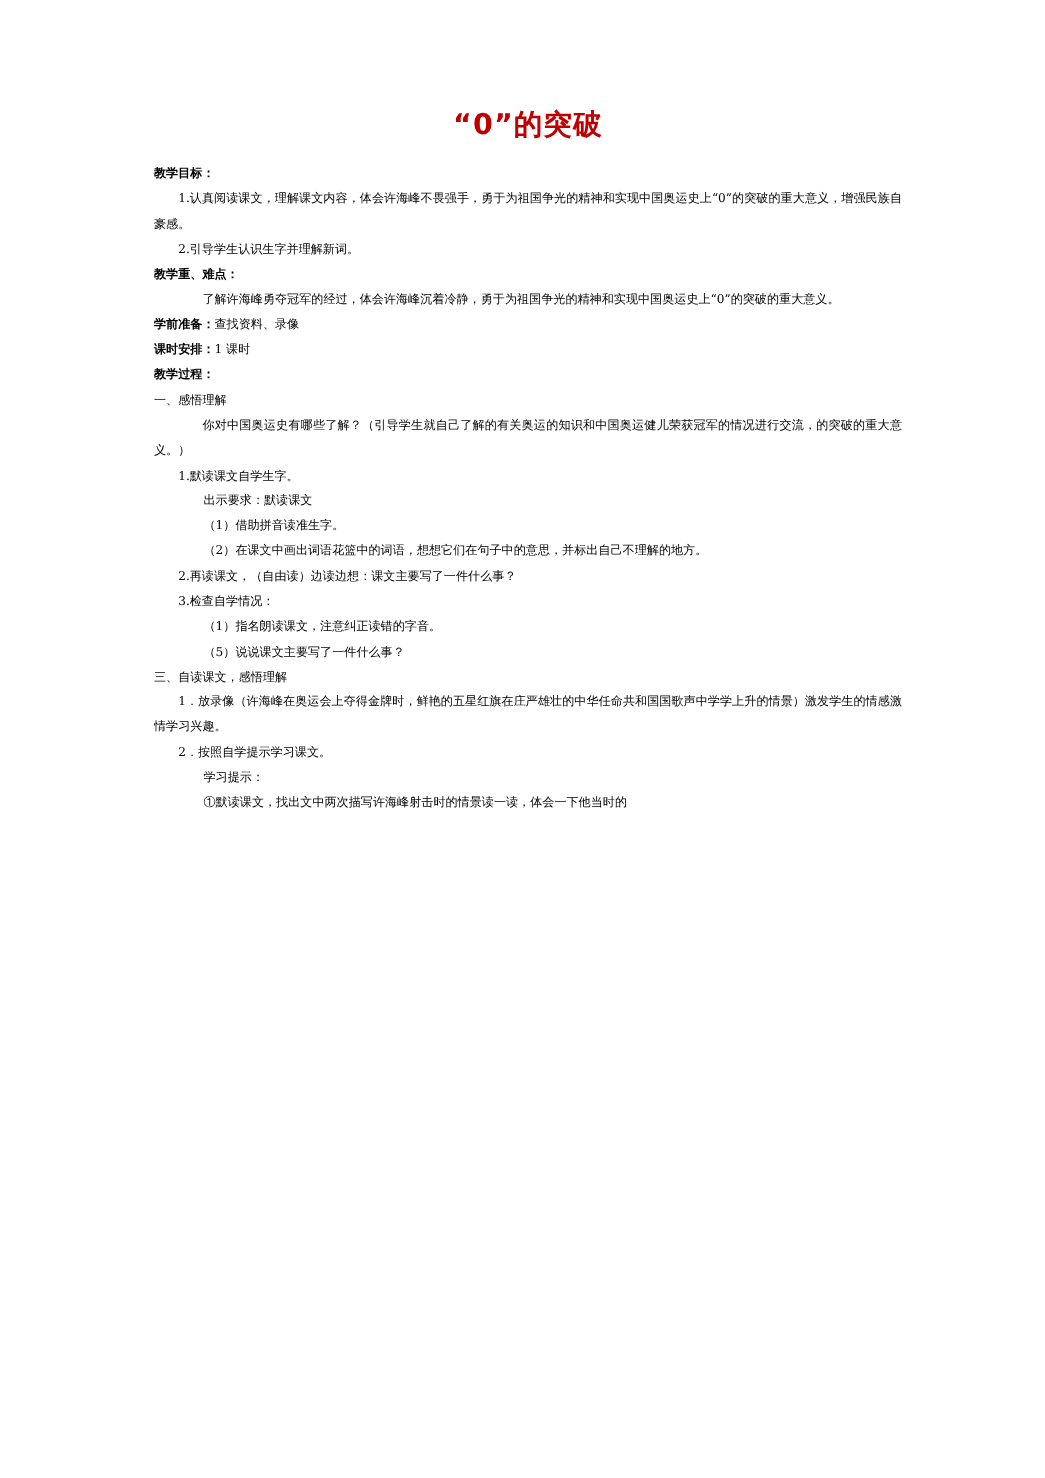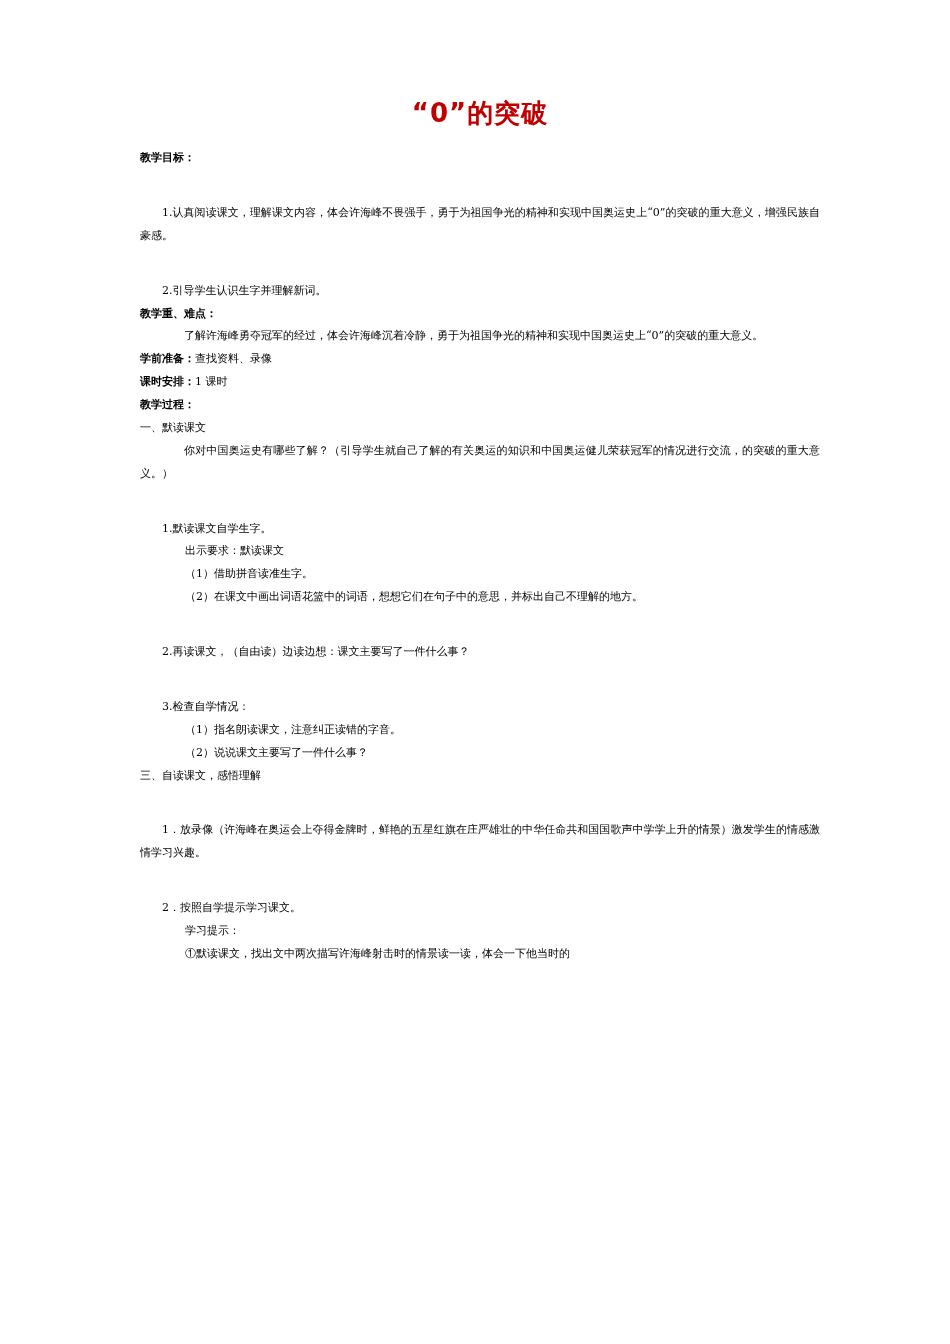--- a/index.html
+++ b/index.html
@@ -35,21 +35,21 @@
     line-height: 2.08;
     text-align: justify;
   }
   .bold-head {
     font-weight: bold;
   }
   .p {
     margin: 0;
     text-indent: 0;
   }
-  .ind1 { text-indent: 2em; margin-top: 32px; }
+  .ind1 { text-indent: 2em; }
   .ind15 { text-indent: 3em; margin-left: 12px; }
   .ind2 { text-indent: 4em; }
   .inline-bold { font-weight: bold; }
 </style>
 </head>
 <body>
 
 <div class="page">
 
   <h1 class="doc-title" style="color: rgb(192, 0, 0);">“0”的突破</h1>
@@ -65,40 +65,40 @@
     <p class="p bold-head">教学重、难点：</p>
 
     <p class="p ind2">了解许海峰勇夺冠军的经过，体会许海峰沉着冷静，勇于为祖国争光的精神和实现中国奥运史上“0”的突破的重大意义。</p>
 
     <p class="p"><span class="inline-bold">学前准备：</span><span>查找资料、录像</span></p>
 
     <p class="p"><span class="inline-bold">课时安排：</span><span>1 课时</span></p>
 
     <p class="p bold-head">教学过程：</p>
 
-    <p class="p">一、默读课文</p>
+    <p class="p">一、感悟理解</p>
 
     <p class="p ind2">你对中国奥运史有哪些了解？（引导学生就自己了解的有关奥运的知识和中国奥运健儿荣获冠军的情况进行交流，的突破的重大意义。）</p>
 
 
     <p class="p ind1">1.默读课文自学生字。</p>
 
     <p class="p ind15">出示要求：默读课文</p>
 
     <p class="p ind15">（1）借助拼音读准生字。</p>
 
     <p class="p ind15">（2）在课文中画出词语花篮中的词语，想想它们在句子中的意思，并标出自己不理解的地方。</p>
 
     <p class="p ind1">2.再读课文，（自由读）边读边想：课文主要写了一件什么事？</p>
 
     <p class="p ind1">3.检查自学情况：</p>
 
     <p class="p ind15">（1）指名朗读课文，注意纠正读错的字音。</p>
 
-    <p class="p ind15">（2）说说课文主要写了一件什么事？</p>
+    <p class="p ind15">（5）说说课文主要写了一件什么事？</p>
 
     <p class="p">三、自读课文，感悟理解</p>
 
     <p class="p ind1">1．放录像（许海峰在奥运会上夺得金牌时，鲜艳的五星红旗在庄严雄壮的中华任命共和国国歌声中学学上升的情景）激发学生的情感激情学习兴趣。</p>
 
     <p class="p ind1">2．按照自学提示学习课文。</p>
 
     <p class="p ind15">学习提示：</p>
 
     <p class="p ind15">①默读课文，找出文中两次描写许海峰射击时的情景读一读，体会一下他当时的</p>

